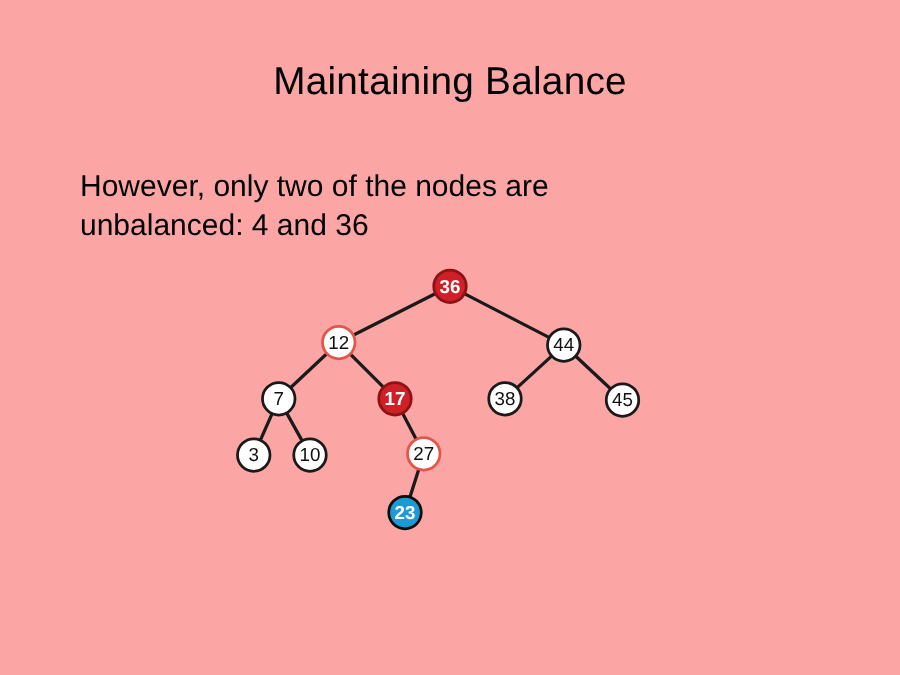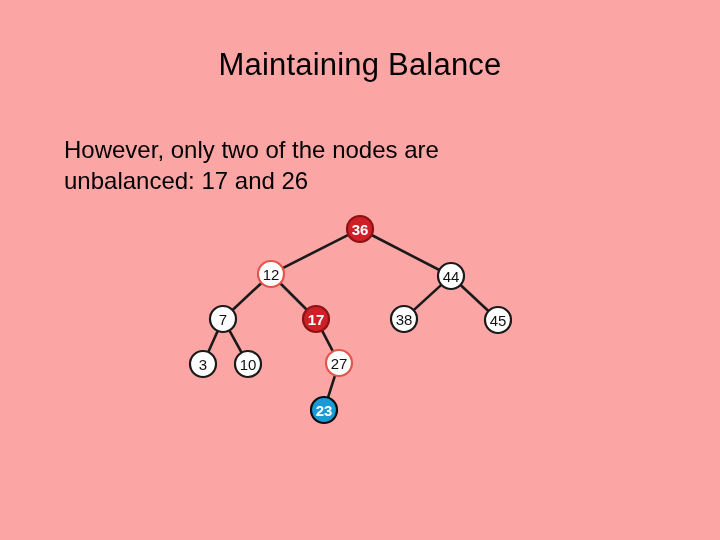--- a/index.html
+++ b/index.html
@@ -89,21 +89,21 @@
   }
 </style>
 </head>
 <body>
 
 <div id="slide">
 
   <div id="slide-title">Maintaining Balance</div>
 
   <div id="body-text">However, only two of the nodes are
-unbalanced:  17 and 26</div>
+unbalanced:  4 and 36</div>
 
   <div id="tree-figure">
     <svg class="tree-svg" width="720" height="540" viewBox="0 0 720 540">
       <g id="edge-layer">
           <line x1="349.29" y1="234.41" x2="281.71" y2="268.59" class="edge"></line>
           <line x1="370.66" y1="234.51" x2="440.34" y2="270.49" class="edge"></line>
           <line x1="262.25" y1="282.21" x2="231.75" y2="310.79" class="edge"></line>
           <line x1="279.49" y1="282.49" x2="307.51" y2="310.51" class="edge"></line>
           <line x1="442.15" y1="284.10" x2="412.85" y2="310.90" class="edge"></line>
           <line x1="459.76" y1="284.20" x2="489.24" y2="311.80" class="edge"></line>

